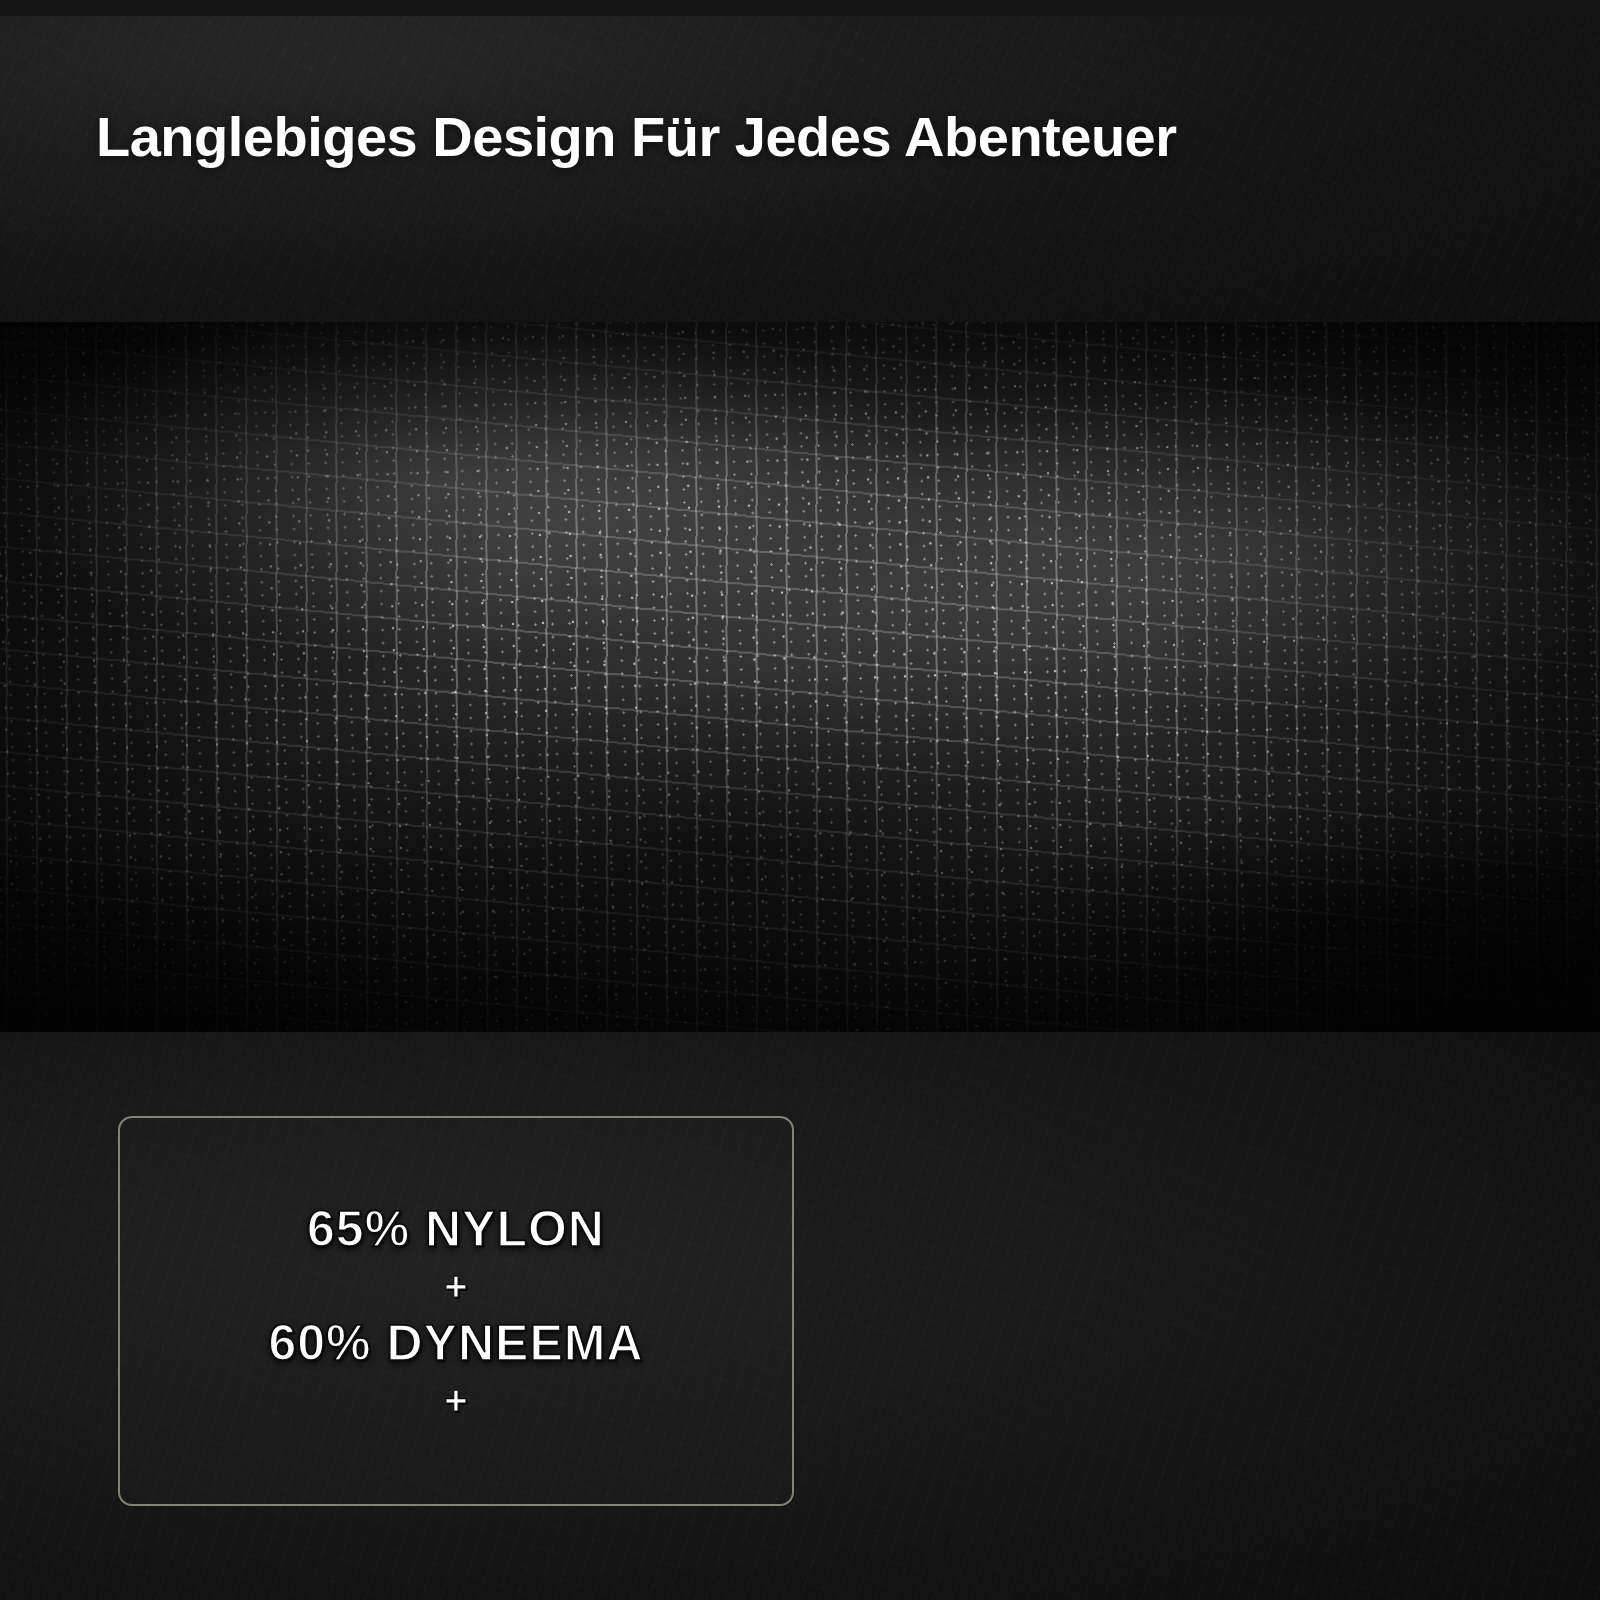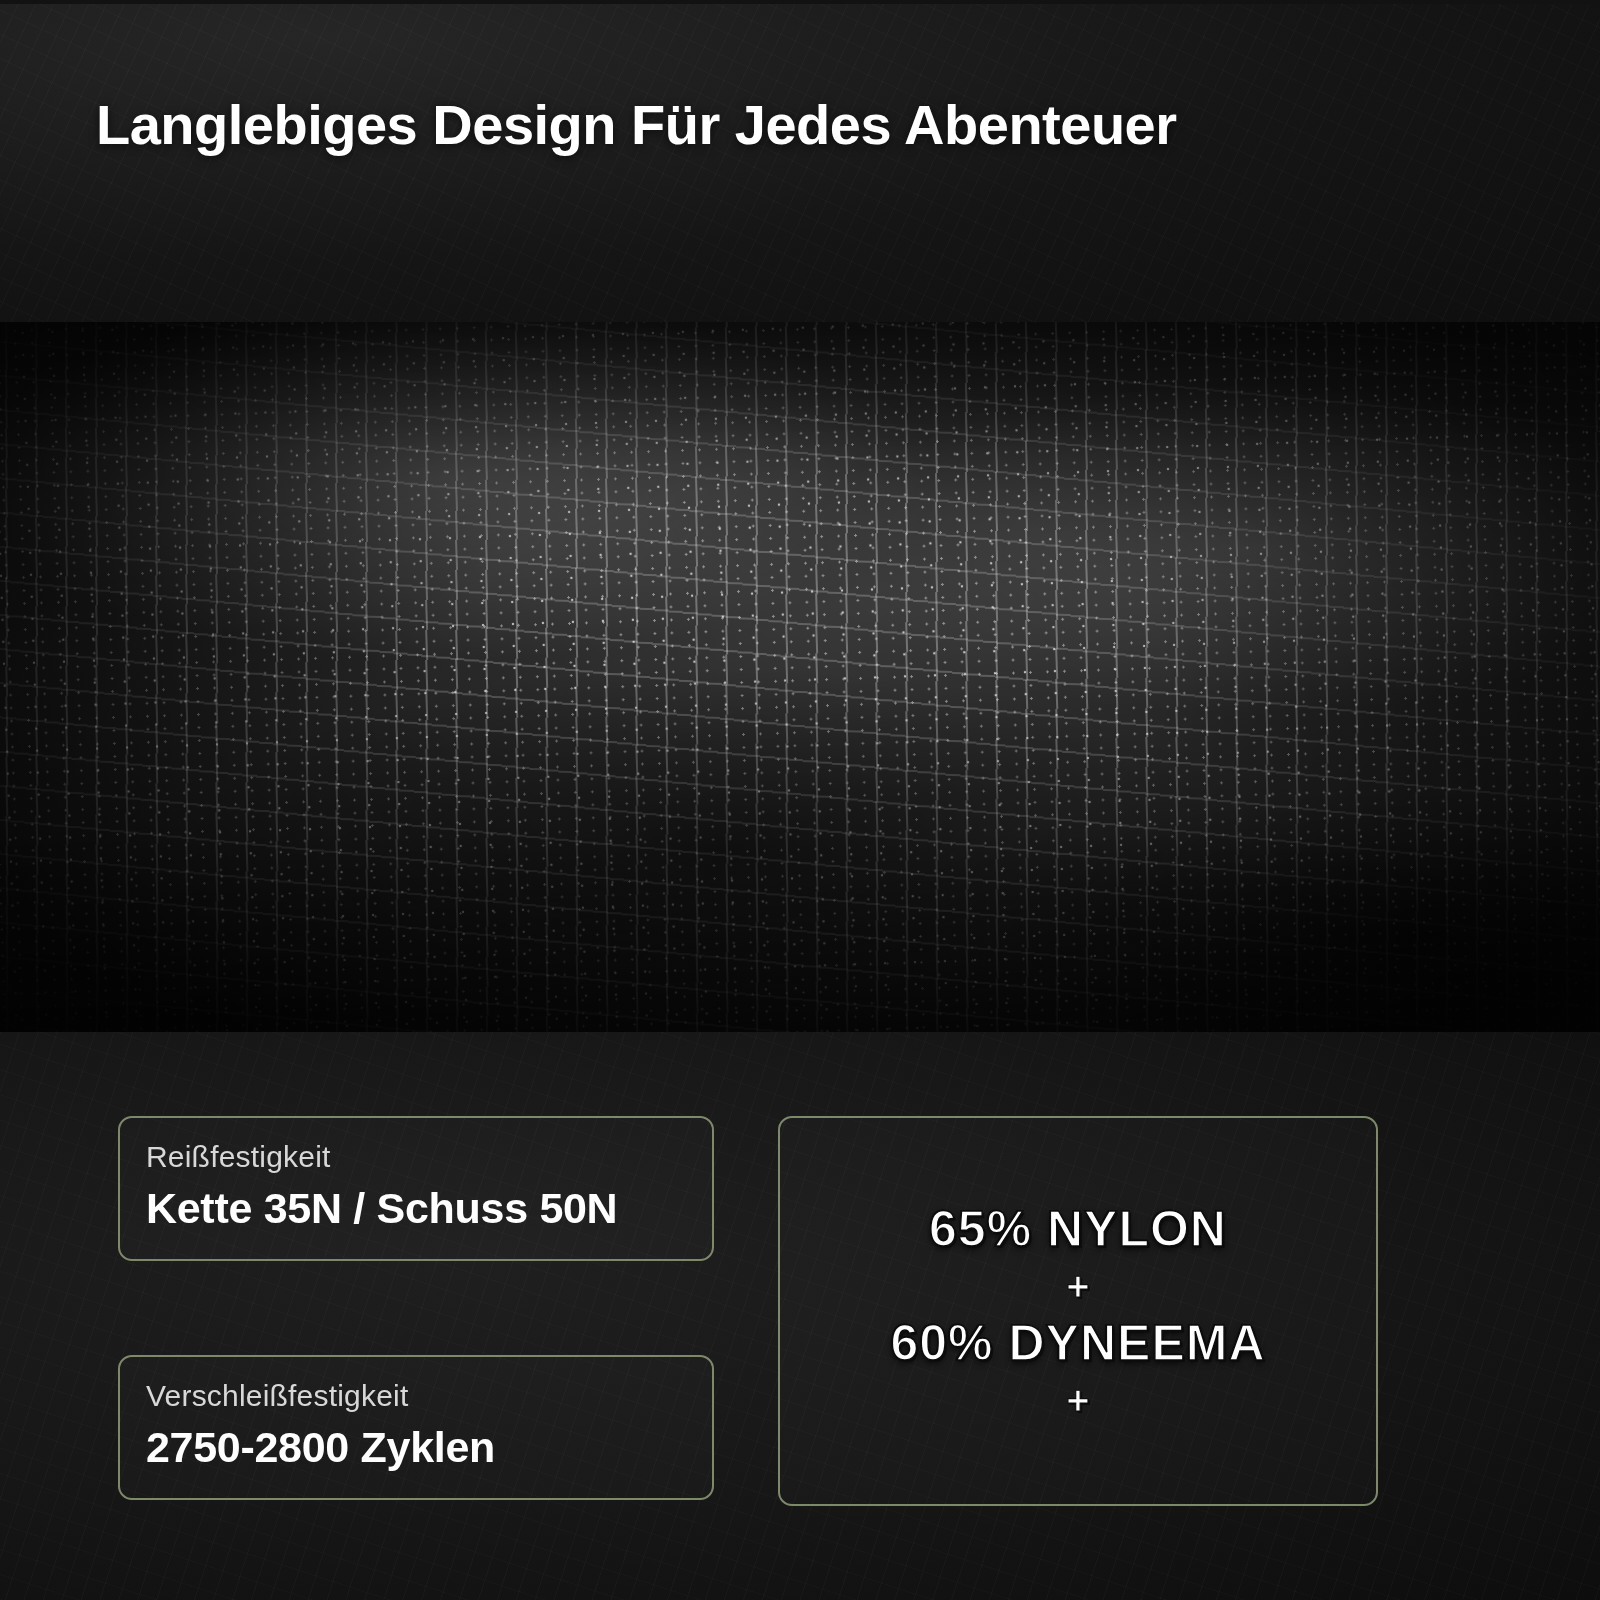--- a/index.html
+++ b/index.html
@@ -15,21 +15,21 @@
     position: relative;
     width: 1600px;
     height: 1600px;
     background: #121212;
     overflow: hidden;
   }
 
   
   .header {
     position: absolute;
-    top: 4px; left: 0;
+    top: 16px; left: 0;
     width: 1600px;
     height: 322px;
     background:
       radial-gradient(ellipse at 20% 10%, #262626 0%, #151515 55%, #0e0e0e 100%);
     overflow: hidden;
   }
   .header::after{
     content:"";
     position:absolute; inset:0;
     background:
@@ -173,21 +173,21 @@
     font-size: 43px;
     font-weight: 700;
     color: #ffffff;
     letter-spacing: -0.3px;
   }
 
   .material-card{
     border: 2px solid #7d8a6a;
     border-radius: 14px;
     background: rgba(255,255,255,.015);
-    width: 600px;
+    width: 676px;
     height: 390px;
     display:flex;
     flex-direction:column;
     align-items:center;
     justify-content:center;
     gap: 6px;
     padding: 14px 20px;
   }
   .mat-line{
     font-size: 50px;
@@ -228,33 +228,20 @@
     <div class="weaveA"></div>
     <div class="weaveB"></div>
     <div class="weaveC"></div>
     <div class="drape"></div>
     <div class="vignette"></div>
   </div>
 
   <div class="specs">
     <div class="specs-inner">
 
-      <div class="col-left">
-
-        <div class="spec-card">
-          <div class="spec-label">Reißfestigkeit</div>
-          <div class="spec-value">Kette 35N / Schuss 50N</div>
-        </div>
-
-        <div class="spec-card">
-          <div class="spec-label">Verschleißfestigkeit</div>
-          <div class="spec-value">2750-2800 Zyklen</div>
-        </div>
-
-      </div>
 
       <div class="col-right">
         <div class="material-card">
           <div class="mat-line">65% NYLON</div>
           <div class="mat-plus">+</div>
           <div class="mat-line">60% DYNEEMA</div>
           <div class="mat-plus">+</div>
         </div>
       </div>
 

